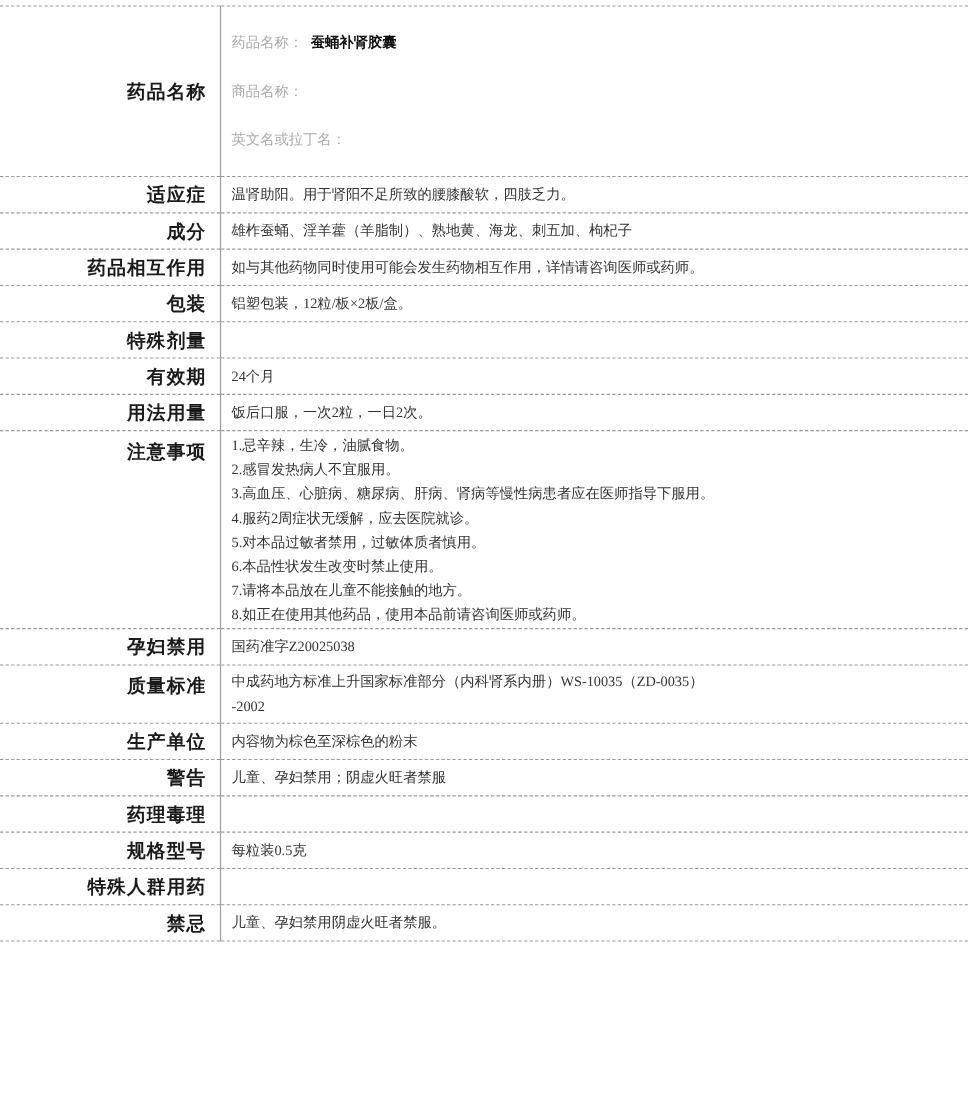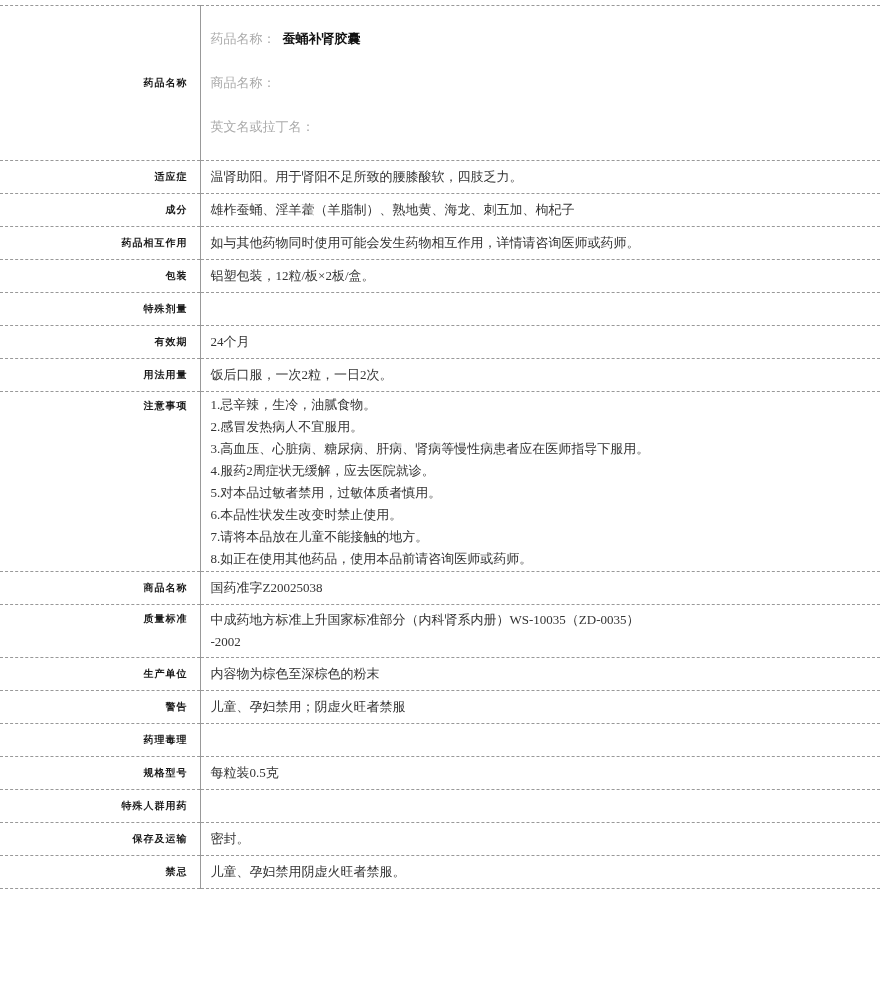--- a/index.html
+++ b/index.html
@@ -25,21 +25,21 @@
     border-top: 1px dashed #999999;
     border-bottom: 1px dashed #999999;
     vertical-align: middle;
     box-sizing: border-box;
   }
   td.label {
     border-right: 1px solid #999999;
     text-align: right;
     padding: 0 12px 0 0;
     font-weight: bold;
-    font-size: 10px;
+    font-size: 17px;
     color: #1a1a1a;
     letter-spacing: 1px;
   }
   td.value {
     padding: 0 10px 0 10px;
     font-size: 13px;
     color: #333333;
     line-height: 22px;
     white-space: pre-line;
     text-align: left;
@@ -126,21 +126,21 @@
 2.感冒发热病人不宜服用。
 3.高血压、心脏病、糖尿病、肝病、肾病等慢性病患者应在医师指导下服用。
 4.服药2周症状无缓解，应去医院就诊。
 5.对本品过敏者禁用，过敏体质者慎用。
 6.本品性状发生改变时禁止使用。
 7.请将本品放在儿童不能接触的地方。
 8.如正在使用其他药品，使用本品前请咨询医师或药师。</td>
     </tr>
 
     <tr class="r-single">
-      <td class="label">商品名称</td>
+      <td class="label">孕妇禁用</td>
       <td class="value">国药准字Z20025038</td>
     </tr>
 
     <tr class="r-quality">
       <td class="label">质量标准</td>
       <td class="value">中成药地方标准上升国家标准部分（内科肾系内册）WS-10035（ZD-0035）
 -2002</td>
     </tr>
 
     <tr class="r-single">
@@ -161,24 +161,20 @@
     <tr class="r-single">
       <td class="label">规格型号</td>
       <td class="value">每粒装0.5克</td>
     </tr>
 
     <tr class="r-single">
       <td class="label">特殊人群用药</td>
       <td class="value"></td>
     </tr>
 
-    <tr class="r-single">
-      <td class="label">保存及运输</td>
-      <td class="value">密封。</td>
-    </tr>
 
 
 
     <tr class="r-single">
       <td class="label">禁忌</td>
       <td class="value">儿童、孕妇禁用阴虚火旺者禁服。</td>
     </tr>
   </tbody>
 </table>
 

